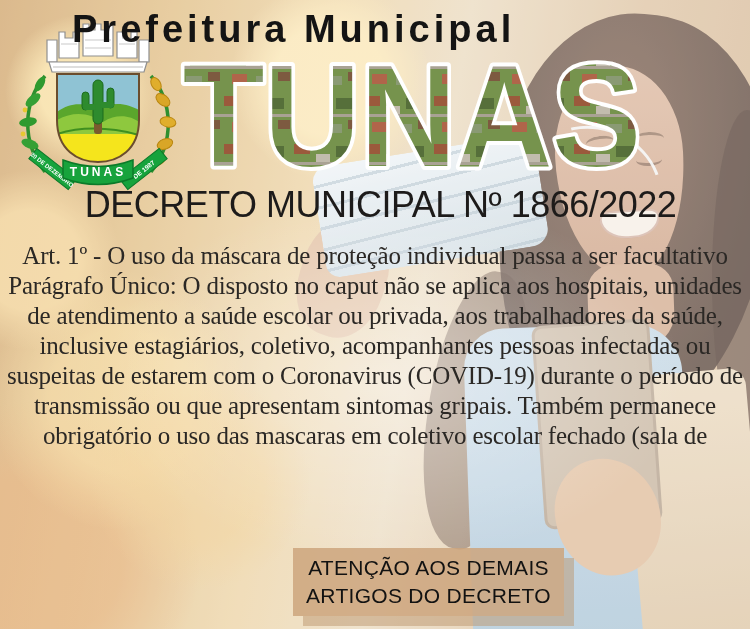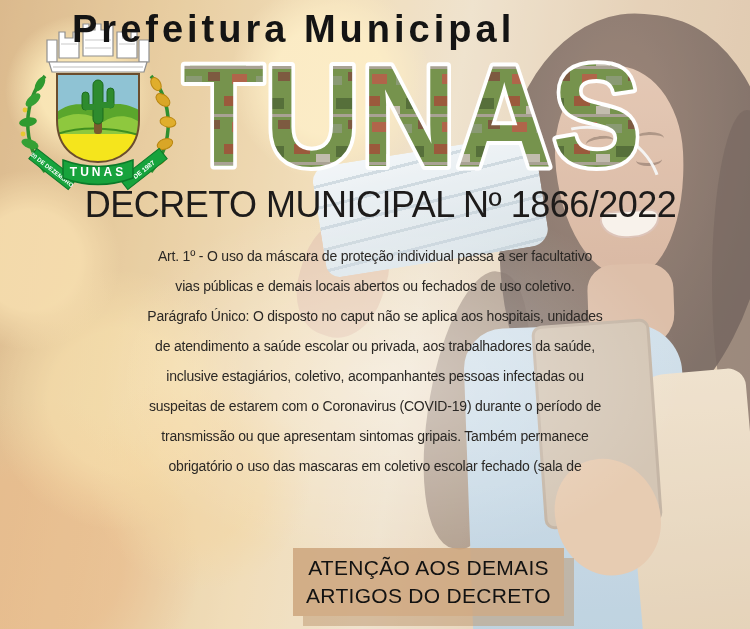--- a/index.html
+++ b/index.html
@@ -47,21 +47,21 @@
   .glow{position:absolute;inset:0;background:radial-gradient(ellipse 420px 260px at 390px 380px, rgba(255,255,255,.4), transparent 70%);}
 
   .pref-title{position:absolute;top:8px;left:0;right:0;text-align:left;padding-left:52px;
     font-size:38px;font-weight:bold;letter-spacing:4px;color:#141414;white-space:nowrap;margin-left:20px;}
   .tunas-svg{position:absolute;left:152px;top:44px;width:520px;height:150px;}
   .crest{position:absolute;left:12px;top:10px;width:172px;height:196px;}
 
   .decree-heading{position:absolute;top:184px;left:0;right:0;text-align:center;
     font-size:36px;font-weight:400;letter-spacing:-0.5px;color:#1d1b1a;white-space:nowrap;margin-left:11px;}
   .body-block{position:absolute;top:241px;left:0;right:0;text-align:center;color:#2b2825;}
-  .body-block .line{height:30px;line-height:30px;font-size:14px;letter-spacing:-0.2px;white-space:nowrap;font-weight:400;}
+  .body-block .line{height:30px;line-height:30px;font-size:25px;letter-spacing:-0.2px;white-space:nowrap;font-weight:400;font-family:Liberation Serif, serif;}
 
   .attention{position:absolute;left:293px;top:548px;padding:6px 13px;text-align:center;
     background:rgba(205,164,124,.85);box-shadow:10px 10px 0 rgba(188,150,110,.5);}
   .attention .att-line{font-size:21px;font-weight:normal;line-height:28px;color:#121212;letter-spacing:.3px;white-space:nowrap;}
 </style>
 </head>
 <body>
 
 <div class="canvas">
 
@@ -174,21 +174,20 @@
       </defs>
       <text x="260" y="122" text-anchor="middle" font-family="Liberation Sans, sans-serif" font-size="145" font-weight="bold" textLength="458" lengthAdjust="spacingAndGlyphs" stroke="#ffffff" stroke-width="8" stroke-linejoin="round" paint-order="stroke" fill="url(#aerialfill)">TUNAS</text>
     </svg>
   </div>
 
   <div class="decree-heading">DECRETO MUNICIPAL Nº 1866/2022</div>
 
   <div class="body-block">
     <div>
       <div class="line">Art. 1º - O uso da máscara de proteção individual passa a ser facultativo</div>
-      <div class="line">vias públicas e demais locais abertos ou fechados de uso coletivo.</div>
     </div>
     <div>
       <div class="line">Parágrafo Único: O disposto no caput não se aplica aos hospitais, unidades</div>
       <div class="line">de atendimento a saúde escolar ou privada, aos trabalhadores da saúde,</div>
       <div class="line">inclusive estagiários, coletivo, acompanhantes pessoas infectadas ou</div>
       <div class="line">suspeitas de estarem com o Coronavirus (COVID-19) durante o período de</div>
       <div class="line">transmissão ou que apresentam sintomas gripais. Também permanece</div>
       <div class="line">obrigatório o uso das mascaras em coletivo escolar fechado (sala de</div>
     </div>
   </div>

